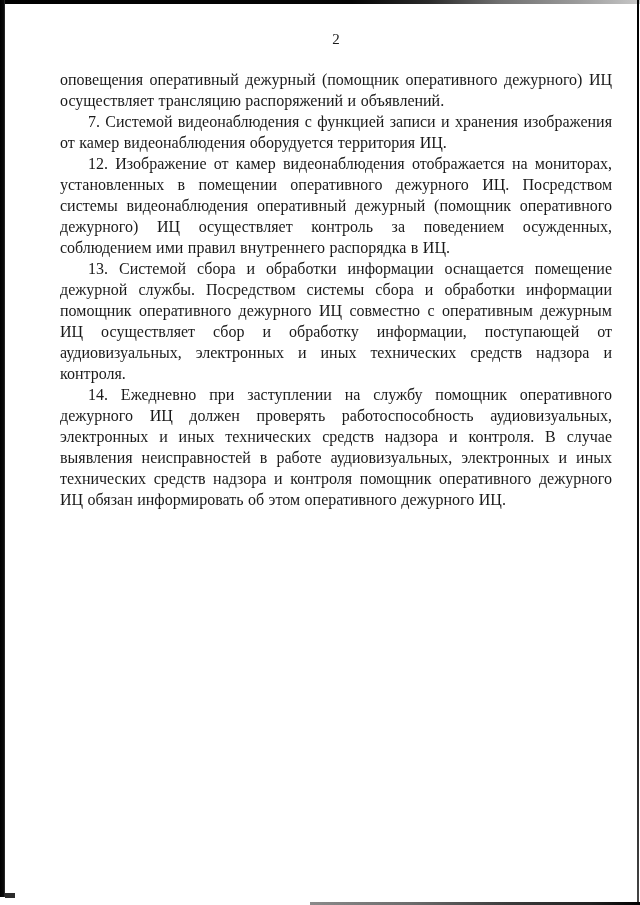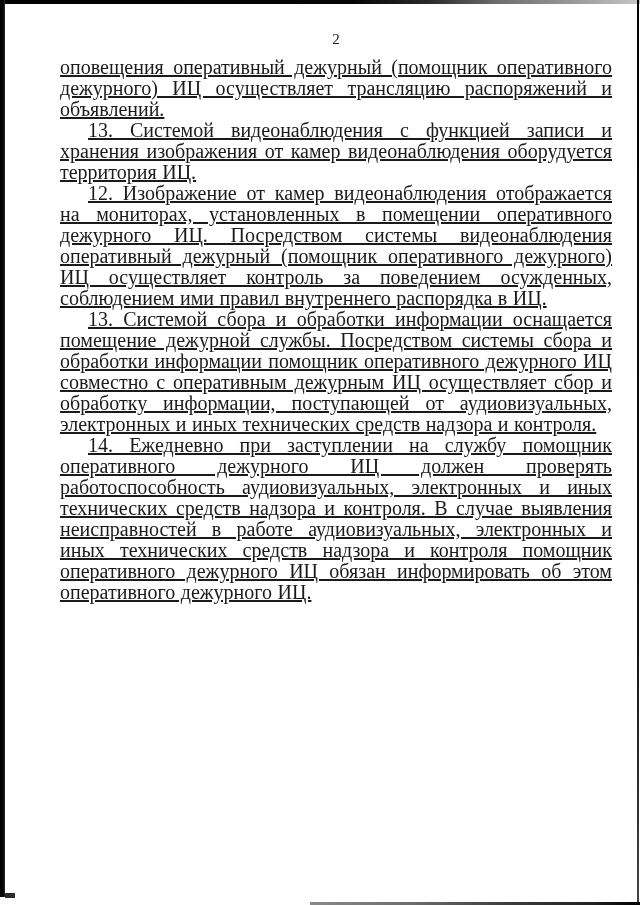--- a/index.html
+++ b/index.html
@@ -60,26 +60,25 @@
     width: 552px;
     color: #1a1a1a;
   }
   .page-number {
     margin-top: 31px;
     text-align: center;
     font-size: 15px;
     line-height: 17px;
   }
   .body-text {
-    margin-top: 9px;
-    font-size: 20px;
+    margin-top: 21px;
+    font-size: 16px;
     line-height: 21px;
     text-align: justify;
     word-spacing: 0.5px;
-    text-decoration: underline;
   }
   .para {
     margin: 0;
     padding: 0;
   }
   .para.indent {
     text-indent: 28px;
   }
 </style>
 </head>
@@ -91,20 +90,20 @@
   <div class="edge edge-left"></div>
   <div class="edge edge-right"></div>
   <div class="edge edge-bottom"></div>
   <div class="edge edge-bottom-left-mark"></div>
 
   <div class="content">
     <div class="page-number">2</div>
 
     <div class="body-text">
       <p class="para">оповещения оперативный дежурный (помощник оперативного дежурного) ИЦ осуществляет трансляцию распоряжений и объявлений.</p>
-      <p class="para indent">13. Системой видеонаблюдения с функцией записи и хранения изображения от камер видеонаблюдения оборудуется территория ИЦ.</p>
+      <p class="para indent">7. Системой видеонаблюдения с функцией записи и хранения изображения от камер видеонаблюдения оборудуется территория ИЦ.</p>
       <p class="para indent">12. Изображение от камер видеонаблюдения отображается на мониторах, установленных в помещении оперативного дежурного ИЦ. Посредством системы видеонаблюдения оперативный дежурный (помощник оперативного дежурного) ИЦ осуществляет контроль за поведением осужденных, соблюдением ими правил внутреннего распорядка в ИЦ.</p>
       <p class="para indent">13. Системой сбора и обработки информации оснащается помещение дежурной службы. Посредством системы сбора и обработки информации помощник оперативного дежурного ИЦ совместно с оперативным дежурным ИЦ осуществляет сбор и обработку информации, поступающей от аудиовизуальных, электронных и иных технических средств надзора и контроля.</p>
       <p class="para indent">14. Ежедневно при заступлении на службу помощник оперативного дежурного ИЦ должен проверять работоспособность аудиовизуальных, электронных и иных технических средств надзора и контроля. В случае выявления неисправностей в работе аудиовизуальных, электронных и иных технических средств надзора и контроля помощник оперативного дежурного ИЦ обязан информировать об этом оперативного дежурного ИЦ.</p>
     </div>
   </div>
 
 </div>
 
 </body></html>

